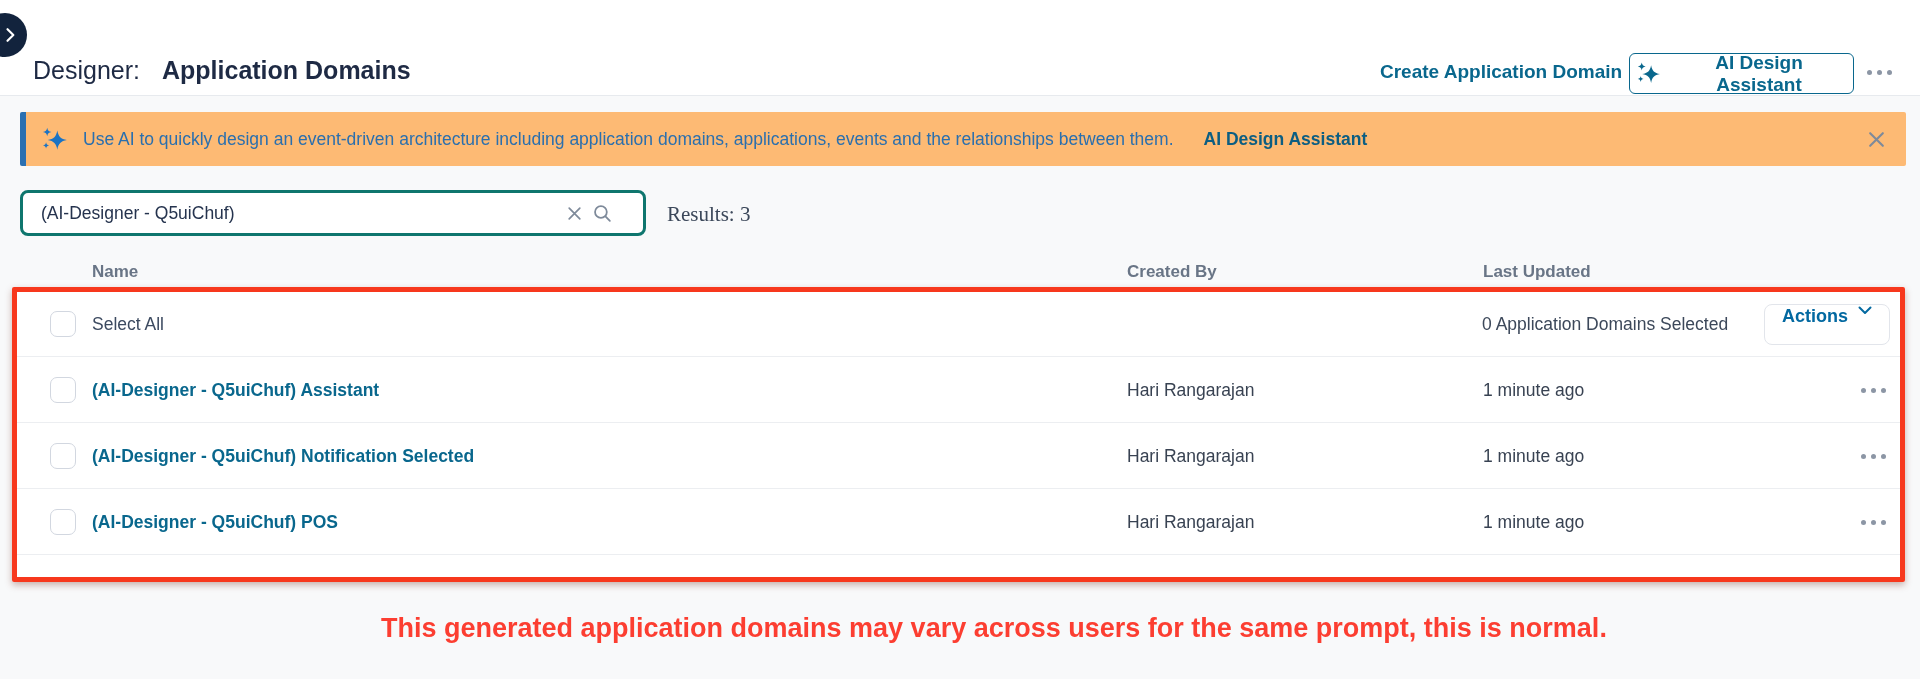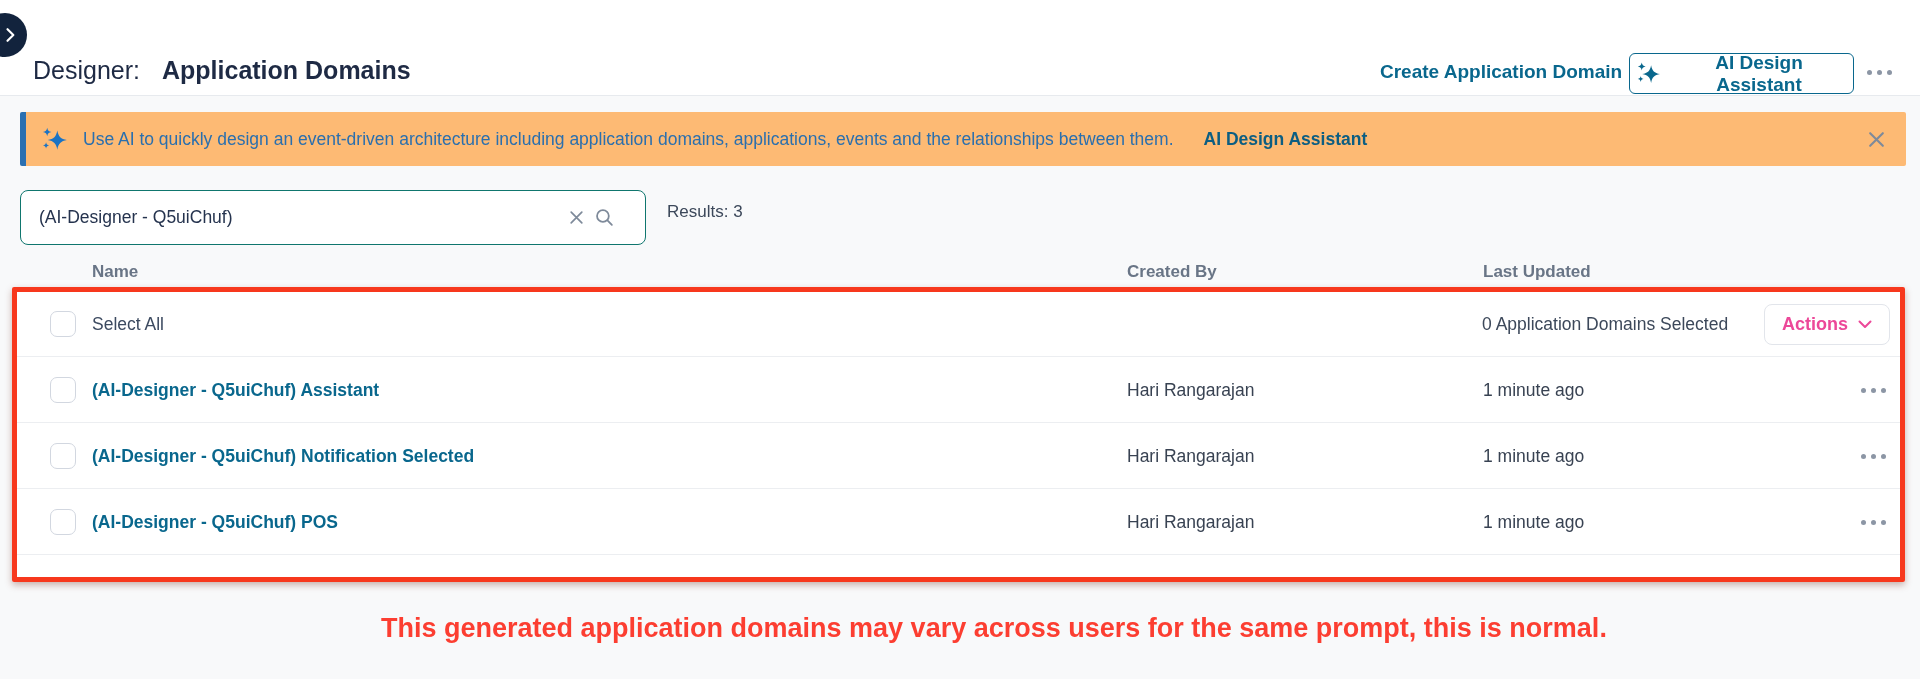--- a/index.html
+++ b/index.html
@@ -23,47 +23,47 @@
 
   
   .banner { position:absolute; left:20px; top:112px; width:1886px; height:54px; background:#fdba74;
     border-left:6px solid #2b70b1; border-radius:2px; display:flex; align-items:center; padding:0 20px 0 15px; }
   .banner .sparkles { color:#1a73c4; margin-right:15px; display:flex; }
   .banner-text { color:#2a6fae; font-size:17.5px; white-space:nowrap; }
   .banner-link { color:#0c5e82; font-weight:700; font-size:17.5px; margin-left:30px; text-decoration:none; cursor:pointer; white-space:nowrap; }
   .banner-close { margin-left:auto; color:#2b6fb5; display:flex; cursor:pointer; }
 
   
-  .search-box { position:absolute; left:20px; top:190px; width:626px; height:55px; background:#fff;
-    border:1px solid #0f766e; border-radius:8px; display:flex; align-items:center; padding-right:30px; }
+  .search-box { position:absolute; left:20px; top:190px; width:626px; height:46px; background:#fff;
+    border:3px solid #0f766e; border-radius:8px; display:flex; align-items:center; padding-right:30px; }
   .search-box input { flex:1; border:none; outline:none; background:transparent; font-family:inherit;
     font-size:17.5px; color:#25334e; padding:0 10px 0 18px; }
   .icon-btn { display:flex; align-items:center; justify-content:center; cursor:pointer; color:#7e8a9a; }
   .search-box .icon-btn { margin-left:9px; }
-  .results { position:absolute; left:667px; top:202px; font-size:17px; color:#3c485a; }
+  .results { position:absolute; left:667px; top:202px; font-size:21px; color:#3c485a;font-family:Liberation Serif, serif; }
 
   
   .col-h { position:absolute; top:262px; font-size:17px; font-weight:700; color:#697586; white-space:nowrap; }
   .col-name { left:92px; } .col-created { left:1127px; } .col-updated { left:1483px; }
 
   
   .table { position:absolute; left:16px; top:291px; width:1888px; height:290px; background:#fff; }
   .t-row { position:absolute; left:0; width:100%; height:66px; border-bottom:1px solid #eceef1; }
   .t-row .checkbox { position:absolute; left:34px; top:20px; width:26px; height:26px; background:#fff;
     border:1.5px solid #d2d7e0; border-radius:7px; cursor:pointer; }
   .cell { position:absolute; top:0; line-height:66px; font-size:17.5px; white-space:nowrap; }
   .cell.select-all { left:76px; color:#3c4a60; }
   .cell.name { left:76px; color:#09678d; font-weight:700; cursor:pointer; }
   .cell.created { left:1111px; color:#384252; }
   .cell.updated { left:1467px; color:#384252; }
   .row-dots { position:absolute; left:1845px; top:31px; }
   .summary { position:absolute; left:1466px; top:0; line-height:66px; font-size:17.5px; color:#3c485a; white-space:nowrap; }
   .actions-btn { position:absolute; left:1748px; top:13px; width:126px; height:41px; background:#fff;
-    border:1.5px solid #e2e5eb; border-radius:8px; color:#ec4899; font-family:inherit; font-size:18px; font-weight:700;
-    display:flex; align-items:center; justify-content:center; gap:10px; cursor:default; }
+    border:1.5px solid #e2e5eb; border-radius:8px; color:#0369a1; font-family:inherit; font-size:18px; font-weight:700;
+    display:flex; justify-content:center; gap:10px; cursor:default; }
 
   
   .red-rect { position:absolute; left:12px; top:287px; width:1893px; height:295px; border:5px solid #f7381d;
     border-radius:2px; box-shadow:0 3px 7px rgba(110,40,25,0.35); z-index:10; pointer-events:none; }
   .note { position:absolute; left:381px; top:613px; font-size:27px; font-weight:700; color:#fc3e31; white-space:nowrap; }
 </style>
 </head>
 <body>
 
 <div class="page">

